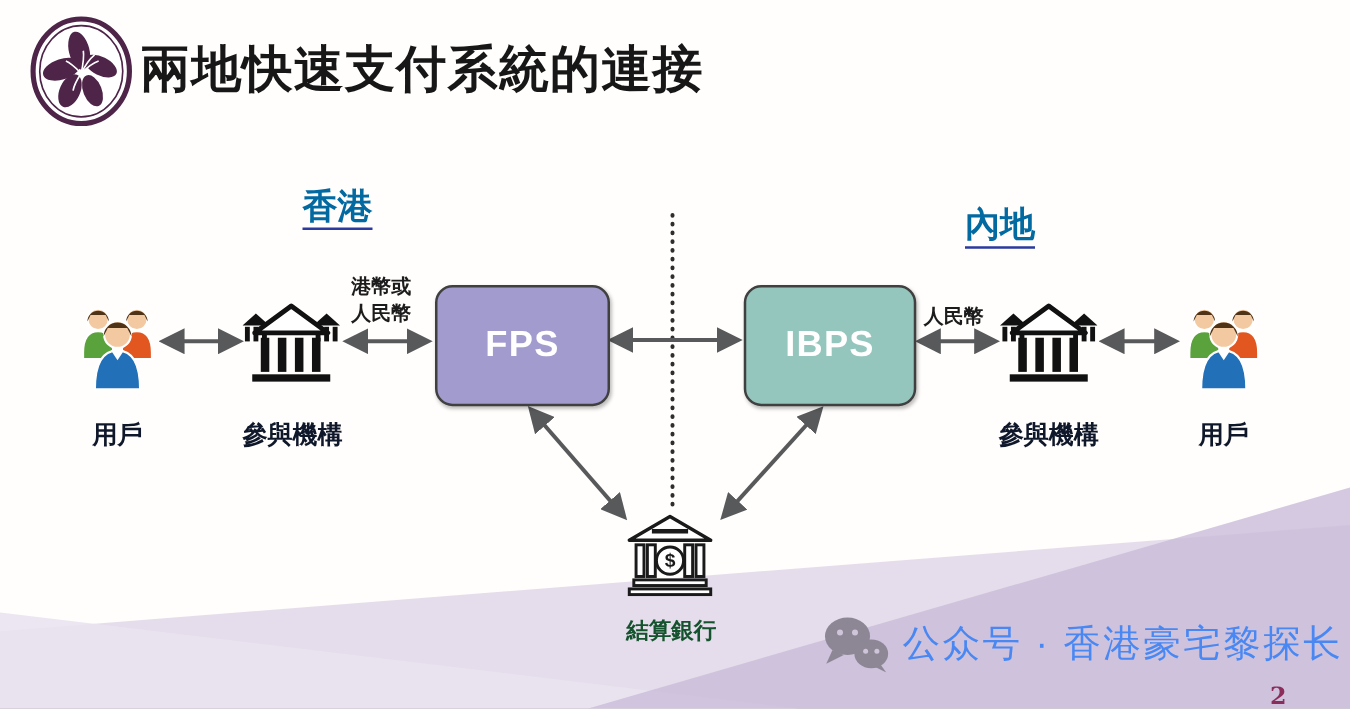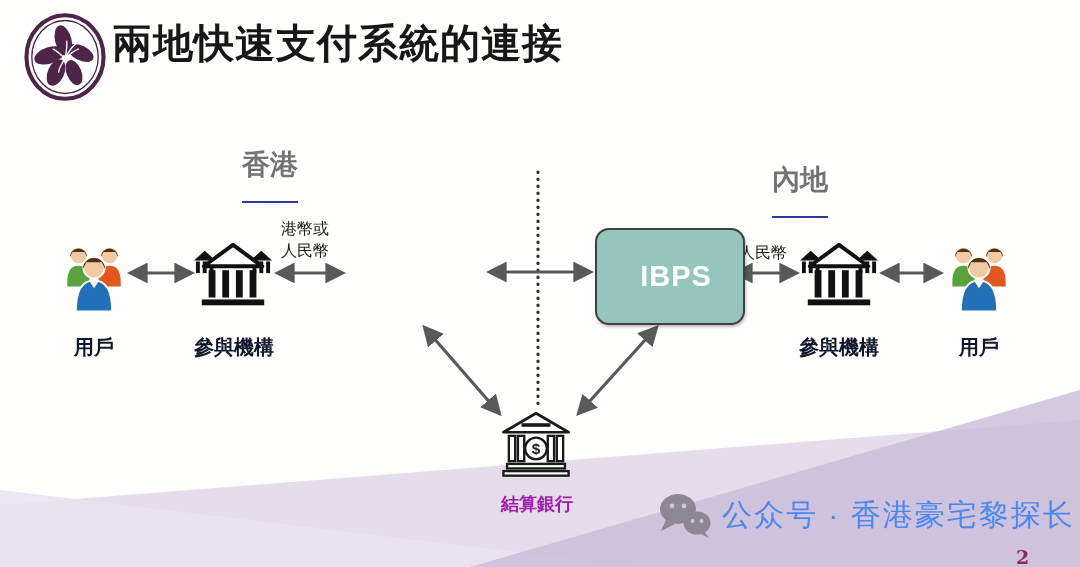--- a/index.html
+++ b/index.html
@@ -6,44 +6,44 @@
   .slide{
     position:relative;width:1080px;height:567px;background:#fffefc;
     overflow:hidden;font-family:"Liberation Sans",sans-serif;
   }
   .bg-wedges{position:absolute;left:0;bottom:0;width:1080px;height:190px;z-index:0;}
   .arrow-layer{position:absolute;left:0;top:0;width:1080px;height:567px;z-index:1;pointer-events:none;}
 
   
   .logo{position:absolute;left:24px;top:12px;width:82px;height:90px;z-index:2;}
   .title{
-    position:absolute;left:112px;top:16px;z-index:2;
+    position:absolute;left:112px;top:28px;z-index:2;
     font-family:"DejaVu Serif","Liberation Serif",serif;
     font-size:40px;font-weight:bold;color:#171717;letter-spacing:1px;
   }
 
   
   .region{
     position:absolute;z-index:2;font-family:"DejaVu Serif","Liberation Serif",serif;
-    font-size:28px;font-weight:bold;color:#737373;
-    border-bottom:2px solid #2b3aa0;padding-bottom:20px;line-height:1.1;
+    font-size:28px;font-weight:bold;color:#0369a1;
+    border-bottom:2px solid #2b3aa0;padding-bottom:1px;line-height:1.1;
   }
   .region.hk{left:242px;top:150px;}
   .region.ml{left:772px;top:165px;}
 
   
   .sysbox{
     position:absolute;top:228px;height:93px;z-index:2;
     border:2px solid #404040;border-radius:14px;
     display:flex;align-items:center;justify-content:center;
     color:#ffffff;font-size:29px;font-weight:bold;letter-spacing:1px;
     box-shadow:1px 2px 3px rgba(0,0,0,0.25);
   }
   .sysbox.fps{left:348px;width:136px;background:#a29bce;}
-  .sysbox.ibps{left:595px;width:134px;background:#95c6be;padding-left:12px;}
+  .sysbox.ibps{left:595px;width:134px;background:#95c6be;}
 
   
   .icon{position:absolute;z-index:2;}
   .users-left{left:63px;top:236px;width:62px;height:82px;}
   .bank-left{left:194px;top:238px;width:78px;height:80px;}
   .bank-right{left:800px;top:238px;width:78px;height:80px;}
   .users-right{left:948px;top:236px;width:62px;height:82px;}
   .settle-bank{left:498px;top:406px;width:76px;height:76px;}
 
   
@@ -52,27 +52,27 @@
     font-family:"DejaVu Serif","Liberation Serif",serif;
     font-size:20px;font-weight:bold;color:#0f172a;
   }
   .nlabel.ul{left:58px;width:72px;}
   .nlabel.bl{left:185px;width:98px;}
   .nlabel.br{left:793px;width:92px;}
   .nlabel.ur{left:946px;width:66px;}
   .settle-label{
     position:absolute;left:490px;top:492px;width:94px;z-index:2;text-align:center;
     font-family:"DejaVu Serif","Liberation Serif",serif;
-    font-size:18px;font-weight:bold;color:#a21caf;
+    font-size:18px;font-weight:bold;color:#14532d;
   }
 
   
   .curr{
     position:absolute;z-index:2;font-family:"DejaVu Serif","Liberation Serif",serif;
-    font-size:16px;font-weight:normal;color:#1c1c1c;line-height:1.35;white-space:pre-line;
+    font-size:16px;font-weight:bold;color:#1c1c1c;line-height:1.35;white-space:pre-line;
   }
   .curr.left{left:281px;top:218px;}
   .curr.right{left:739px;top:242px;}
 
   
   .watermark{
     position:absolute;left:658px;top:492px;z-index:3;
     display:flex;align-items:center;gap:10px;
   }
   .watermark .wm-text{
@@ -170,20 +170,23 @@
       <rect x="57" y="32" width="7" height="28"></rect>
       <rect x="8" y="62" width="64" height="6"></rect>
     </g>
   </svg>
   <div class="nlabel bl">參與機構</div>
 
   <div class="curr left">港幣或
 人民幣</div>
   <div class="curr right">人民幣</div>
 
+  <div class="sysbox fps">
+    <span>FPS</span>
+  </div>
   <div class="sysbox ibps">
     <span>IBPS</span>
   </div>
 
   <svg class="icon bank-right" viewBox="0 0 80 80">
     <g fill="#111111">
       <polygon points="0,22 11,12 22,22"></polygon>
       <rect x="2" y="23" width="4" height="12"></rect>
         <rect x="9" y="23" width="4" height="12"></rect>
         <rect x="16" y="23" width="4" height="12"></rect>

